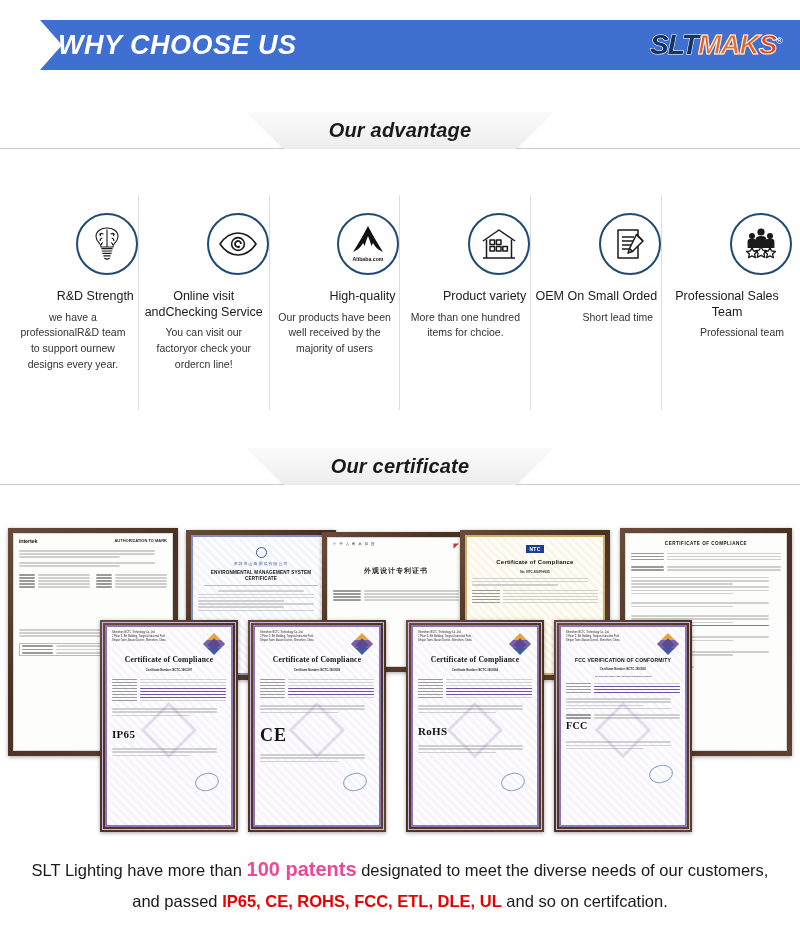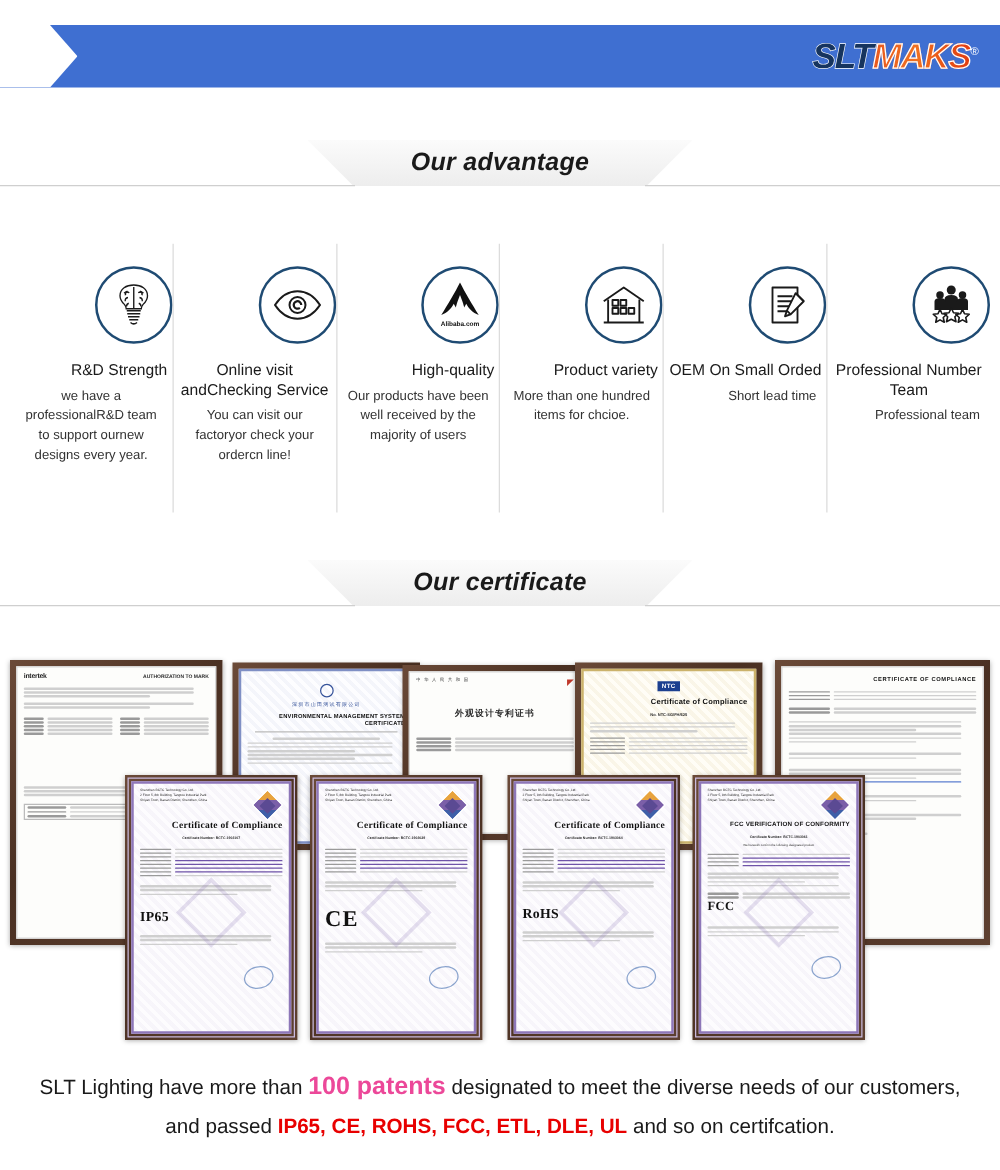--- a/index.html
+++ b/index.html
@@ -136,21 +136,21 @@
       #fffdf6;
   }
   .paper-blue{
     border:2px solid #7f8fc4;
     background:
       repeating-linear-gradient(45deg,rgba(127,143,196,.07) 0 3px,transparent 3px 6px),
       #fdfdff;
   }
 
   .c-head{
-    text-align:right;font-weight:bold;color:#111;
+    text-align:center;font-weight:bold;color:#111;
     letter-spacing:.2px;line-height:1.25;
   }
   .c-sub{text-align:center;line-height:1.3;}
   .c-rule{height:1px;background:#bbb;margin:2px 6px;}
   .c-lines{margin-top:2px;}
   .c-line{height:1.6px;background:#cfcfcf;margin:1.6px 0;border-radius:1px;}
   .c-line.s{width:42%;}
   .c-line.m{width:68%;}
   .c-line.l{width:92%;}
   .c-row{display:flex;gap:3px;margin:1.4px 0;align-items:center;}
@@ -195,20 +195,21 @@
     padding:0 18px;box-sizing:border-box;
   }
   .hl{color:#e80000;font-weight:bold;}
   .hl-big{color:#ec4899;font-weight:bold;font-size:20px;}
 </style>
 </head>
 <body>
 
 <div class="header-bar">
   <div class="header-arrow"></div>
+  <div class="header-title">WHY CHOOSE US</div>
   <div class="brand-logo">
     <span class="brand-slt">SLT</span><span class="brand-maks">MAKS</span><span class="brand-r">®</span>
   </div>
 </div>
 
 <div class="banner" style="top:112px;">
   <span class="banner-text">Our advantage</span>
 </div>
 <div class="banner-line" style="left:0;top:148px;width:284px;"></div>
 <div class="banner-line" style="left:516px;top:148px;width:284px;"></div>
@@ -309,21 +310,21 @@
           <circle cx="29" cy="10" r="3"></circle>
           <path d="M24.6 22 V15.4 q0-3 4.4-3 t4.4 3 V22 Z"></path>
         </g>
         <g fill="none" stroke="#1a1a1a" stroke-width="1.3" stroke-linejoin="round">
           <path d="M11 21.4 L12.6 25 L16.4 25.4 L13.6 28 L14.4 31.8 L11 29.9 L7.6 31.8 L8.4 28 L5.6 25.4 L9.4 25 Z"></path>
           <path d="M20 20.4 L21.8 24.2 L25.9 24.6 L22.9 27.4 L23.8 31.4 L20 29.4 L16.2 31.4 L17.1 27.4 L14.1 24.6 L18.2 24.2 Z"></path>
           <path d="M29 21.4 L30.6 25 L34.4 25.4 L31.6 28 L32.4 31.8 L29 29.9 L25.6 31.8 L26.4 28 L23.6 25.4 L27.4 25 Z"></path>
         </g>
       </svg>
     </div>
-    <div class="adv-title">Professional Number Team</div>
+    <div class="adv-title">Professional Sales Team</div>
     <div class="adv-desc">Professional team</div>
   </div>
 
 </div>
 
 <div class="banner" style="top:448px;">
   <span class="banner-text">Our certificate</span>
 </div>
 <div class="banner-line" style="left:0;top:484px;width:284px;"></div>
 <div class="banner-line" style="left:516px;top:484px;width:284px;"></div>

